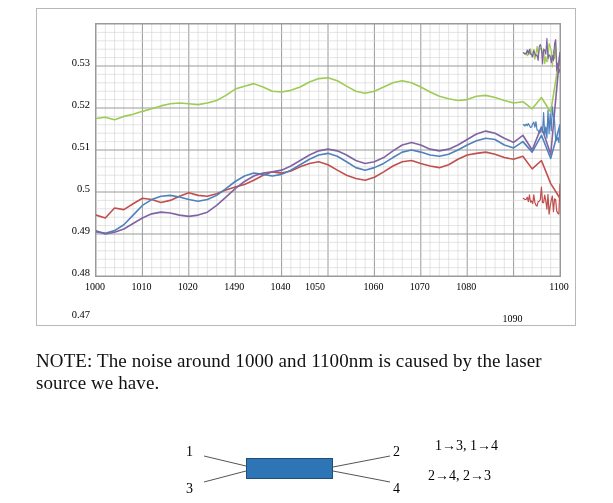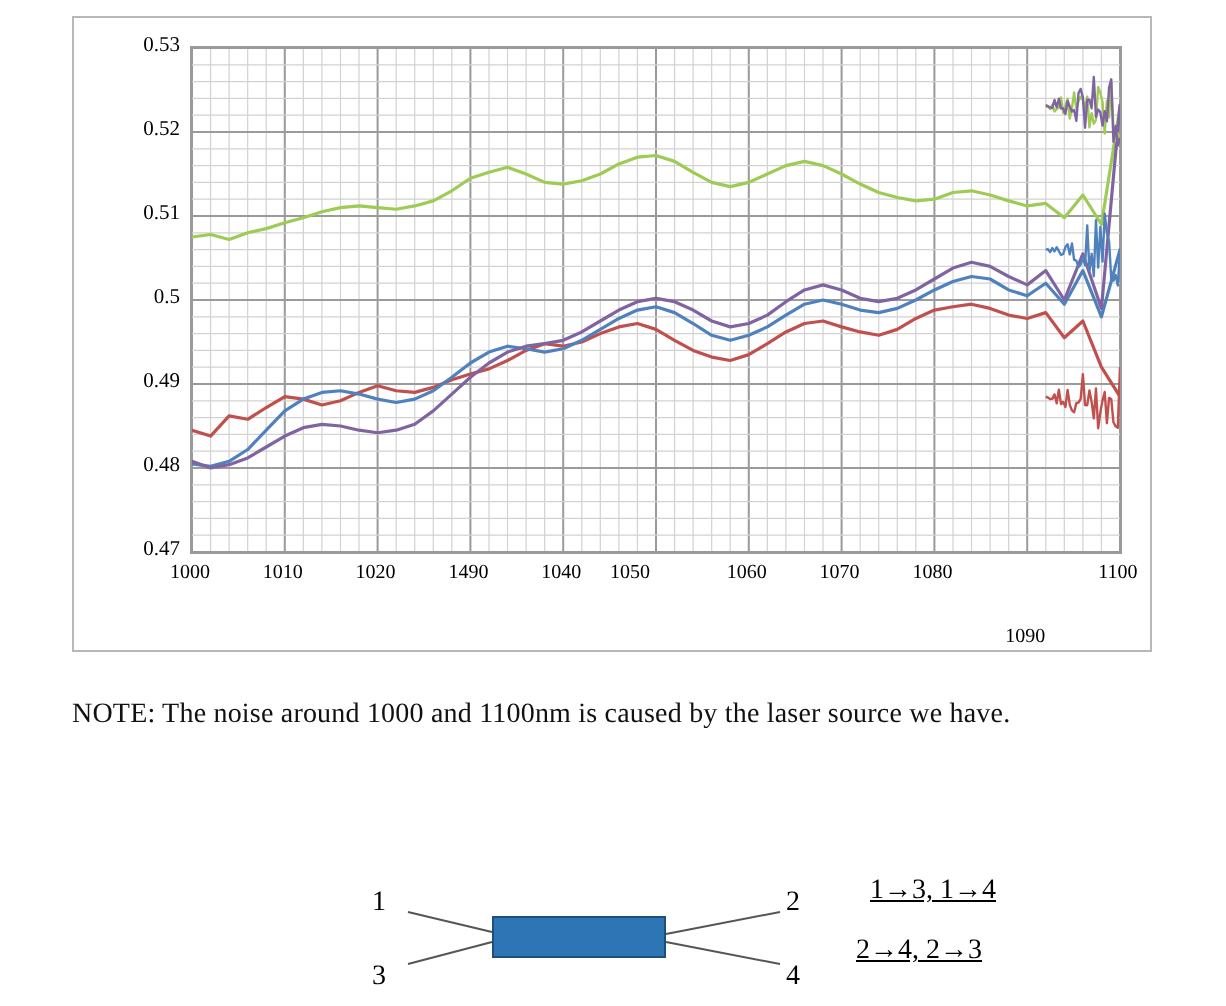--- a/index.html
+++ b/index.html
@@ -57,20 +57,21 @@
   
   .ylab {
     position: absolute;
     right: 100%;
     margin-right: 5px;
     transform: translateY(-50%);
     font-size: 10.5px;
     color: #000;
     white-space: nowrap;
     font-family: "Liberation Serif", serif;
+    margin-top: 39px;
   }
   
   .xlab {
     position: absolute;
     top: 100%;
     margin-top: 4px;
     transform: translateX(-50%);
     font-size: 10px;
     color: #000;
     white-space: nowrap;
@@ -100,21 +101,21 @@
     white-space: nowrap;
     font-family: "Liberation Serif", serif;
   }
 
   
   #note {
     position: absolute;
     left: 36px;
     top: 350px;
     width: 560px;
-    font-size: 14px;
+    font-size: 19px;
     color: #111;
     font-family: "Liberation Serif", serif;
     letter-spacing: 0.1px;
   }
 
   
   #diagram {
     position: absolute;
     left: 150px;
     top: 420px;
@@ -141,21 +142,20 @@
   #lbl-3 { left: 36px;  top: 61px; }
   #lbl-2 { left: 243px; top: 24px; }
   #lbl-4 { left: 243px; top: 61px; }
 
   .map-line {
     position: absolute;
     font-size: 14px;
     color: #000;
     font-family: "Liberation Serif", serif;
     white-space: nowrap;
-    text-decoration: underline;
   }
   #map-top    { left: 285px; top: 18px; }
   #map-bottom { left: 278px; top: 48px; }
 </style>
 </head>
 <body>
 
 <div id="chart-panel">
   <div id="plot-wrap">
 

